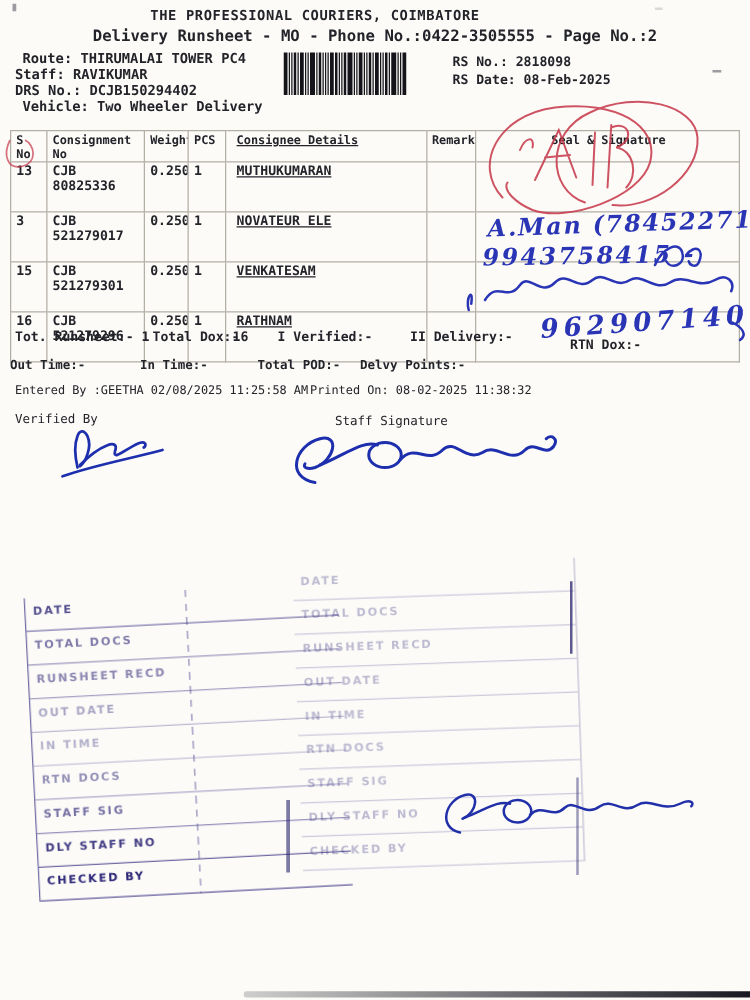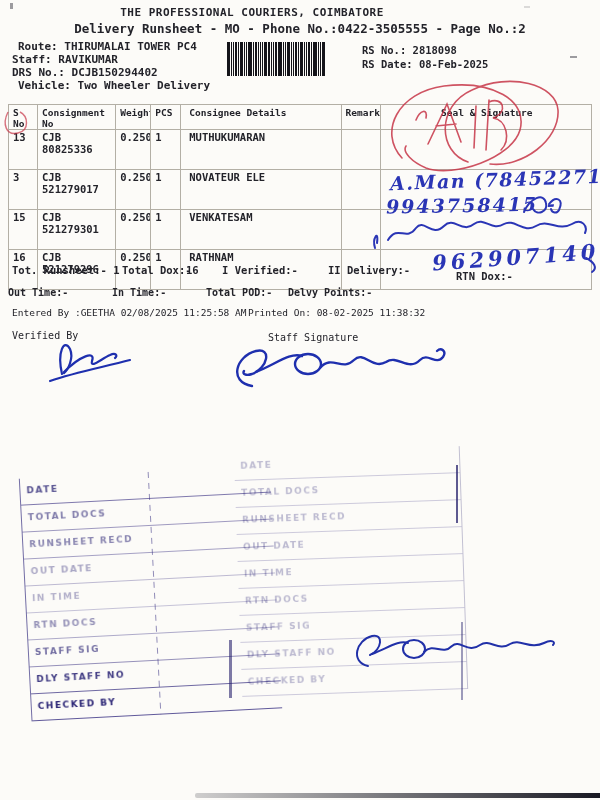--- a/index.html
+++ b/index.html
@@ -24,21 +24,21 @@
     position:absolute;left:8px;top:84px;width:584px;border-collapse:collapse;table-layout:fixed;margin-top:20px;
   }
   #ctable th,#ctable td{
     border:1px solid #b3afa5;vertical-align:top;overflow:hidden;
     font-size:10.5px;font-weight:bold;padding:1px 2px 0 4px;text-align:left;
   }
   #ctable th{font-size:9.5px;padding-top:2px;}
   #ctable thead tr{height:16px;}
   #ctable tbody tr{height:40px;}
   #ctable th.c-seal{text-align:center;}
-  #ctable td.c-consignee,#ctable th.c-consignee{padding-left:8px;}
+  #ctable td.c-consignee,#ctable th.c-consignee{padding-left:8px;text-decoration:underline;}
   
   .tot{font-size:10.5px;font-weight:bold;}
   .foot{font-size:9.5px;font-weight:normal;}
   
   .hand{
     font-family:"DejaVu Serif","Liberation Serif",serif;font-style:italic;font-weight:bold;
     color:#2a35b5;
   }
   
   .stamp{position:absolute;filter:blur(.5px);}

